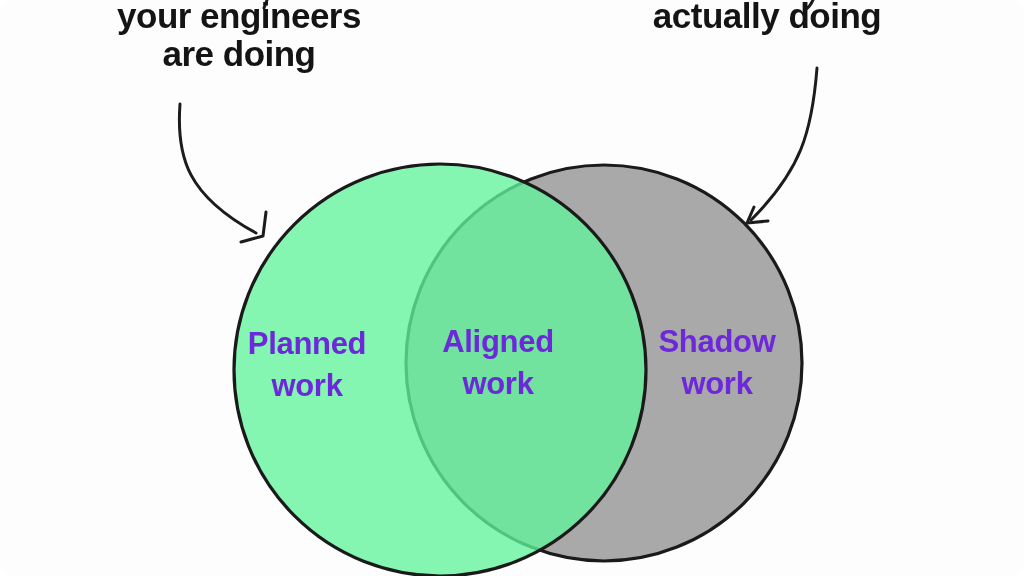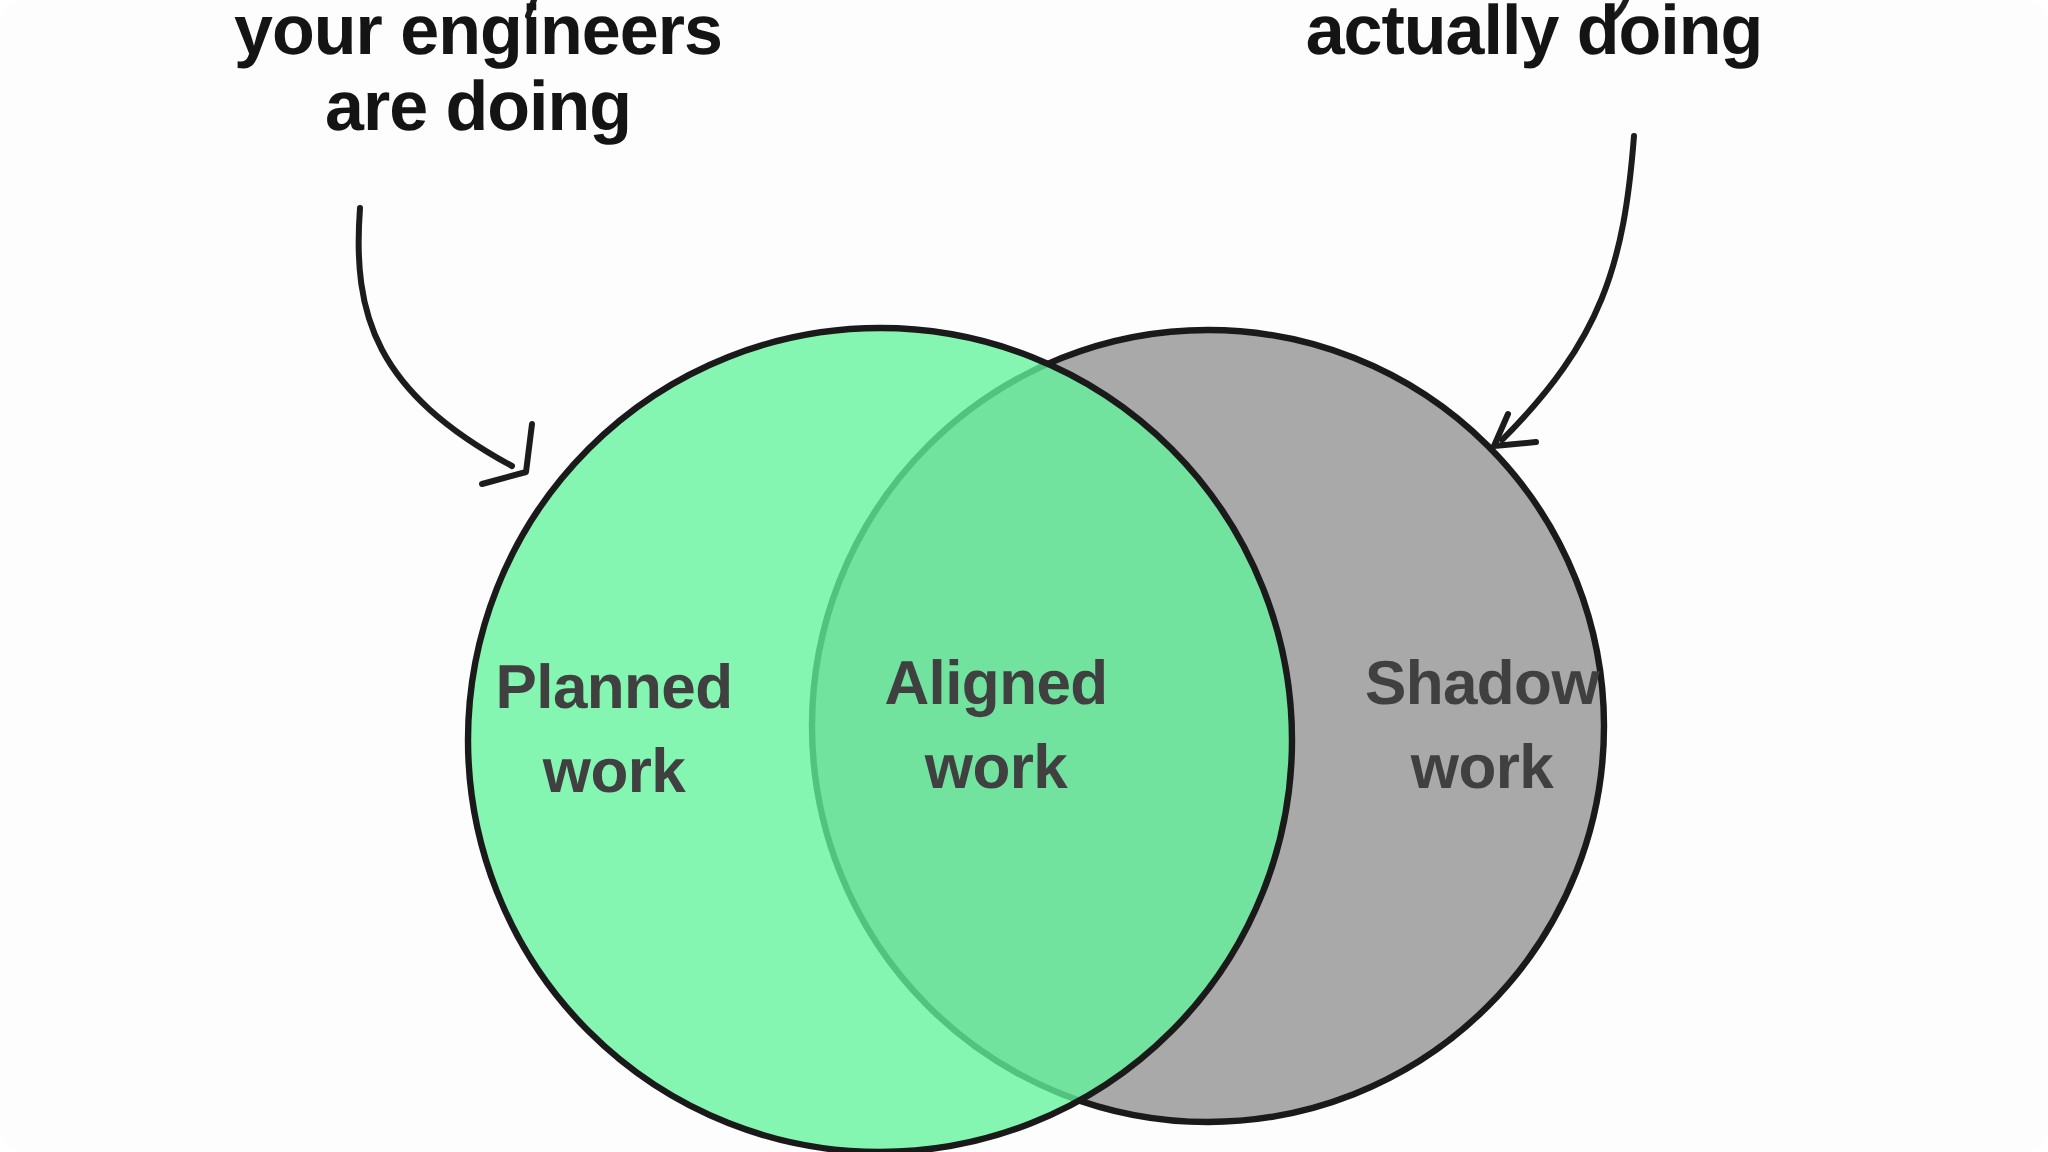--- a/index.html
+++ b/index.html
@@ -55,25 +55,25 @@
   .annotation.right { left: 587px; top: -3px; }
   .circle-label {
     position: absolute;
     width: 220px;
     text-align: center;
     font-size: 31px;
     font-weight: 700;
     line-height: 42px;
     letter-spacing: -0.3px;
     white-space: pre-line;
-    color: #404040;
+    color: #6d28d9;
   }
   .circle-label.planned { left: 197px; top: 323px; }
   .circle-label.aligned { left: 388px; top: 321px; }
-  .circle-label.shadow  { left: 631px; top: 321px; text-align: center; }
+  .circle-label.shadow  { left: 607px; top: 321px; text-align: center; }
 </style>
 </head>
 <body>
 
 <div class="stage">
 
   <svg width="1024" height="576" viewBox="0 0 1024 576">
 
     <circle class="outline" cx="604" cy="363" r="198" fill="#a9a9a9"></circle>
 

